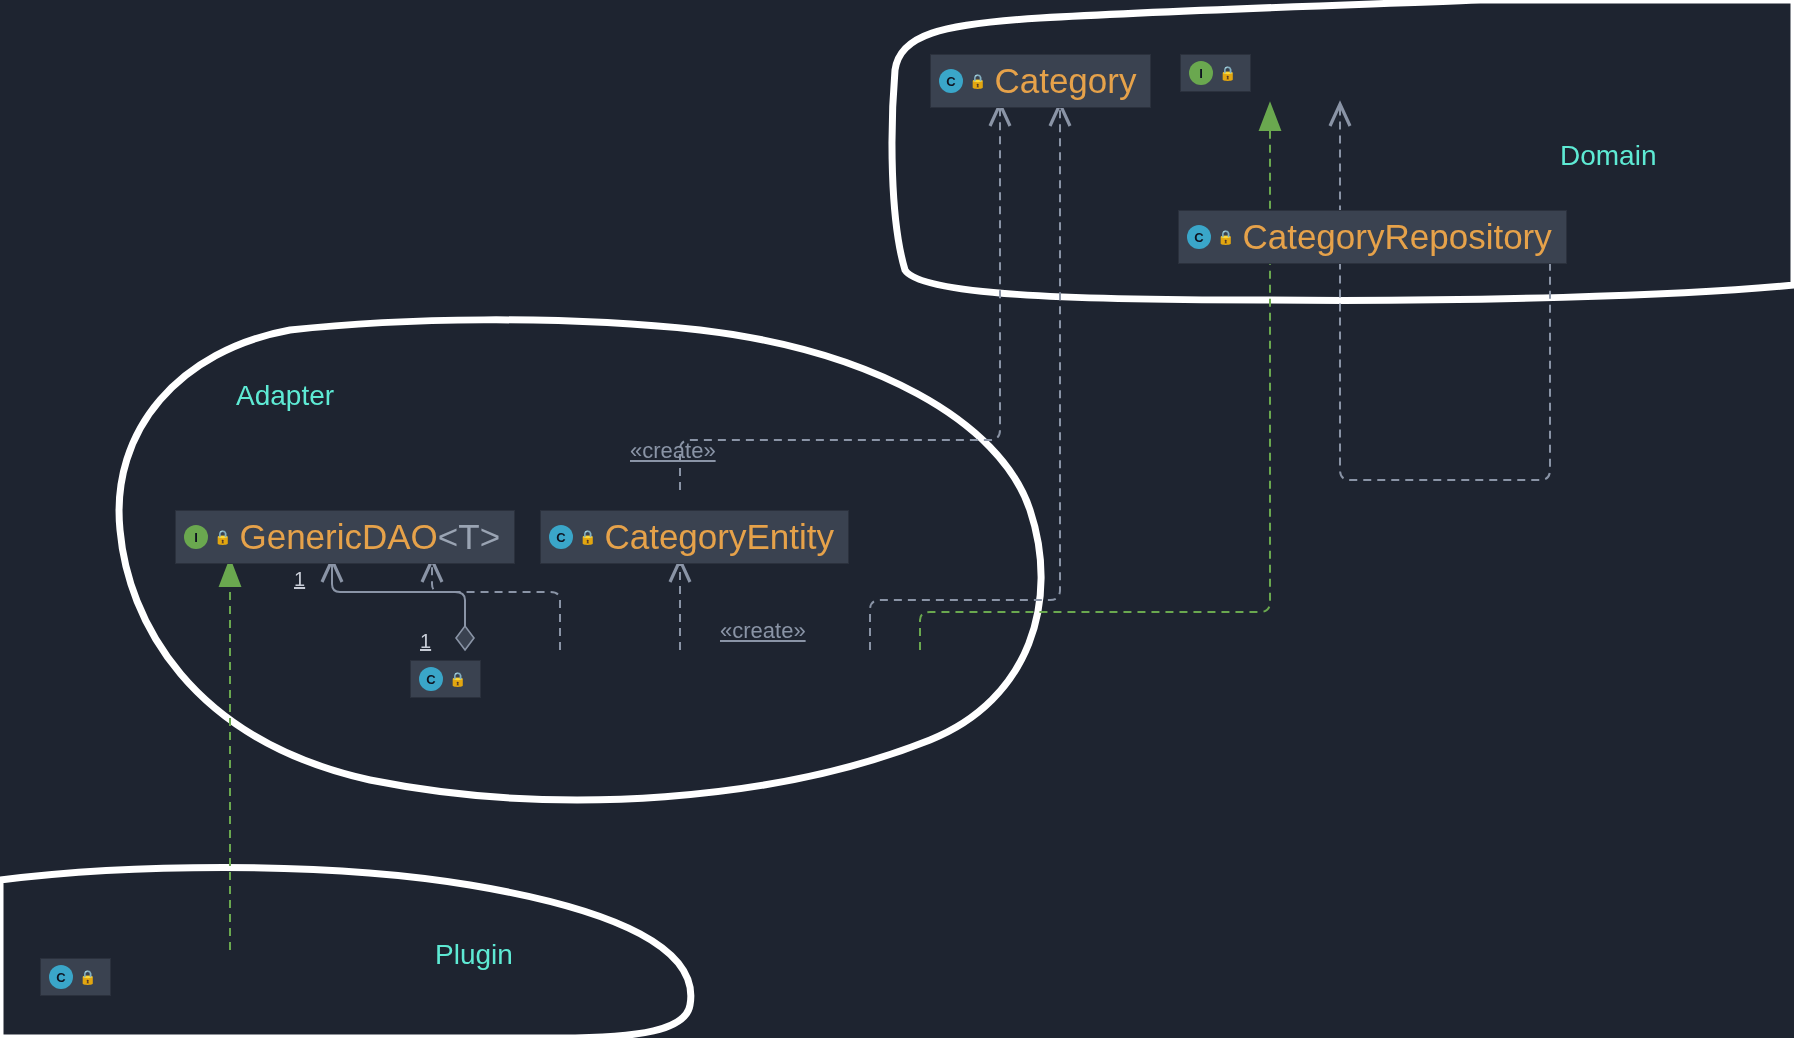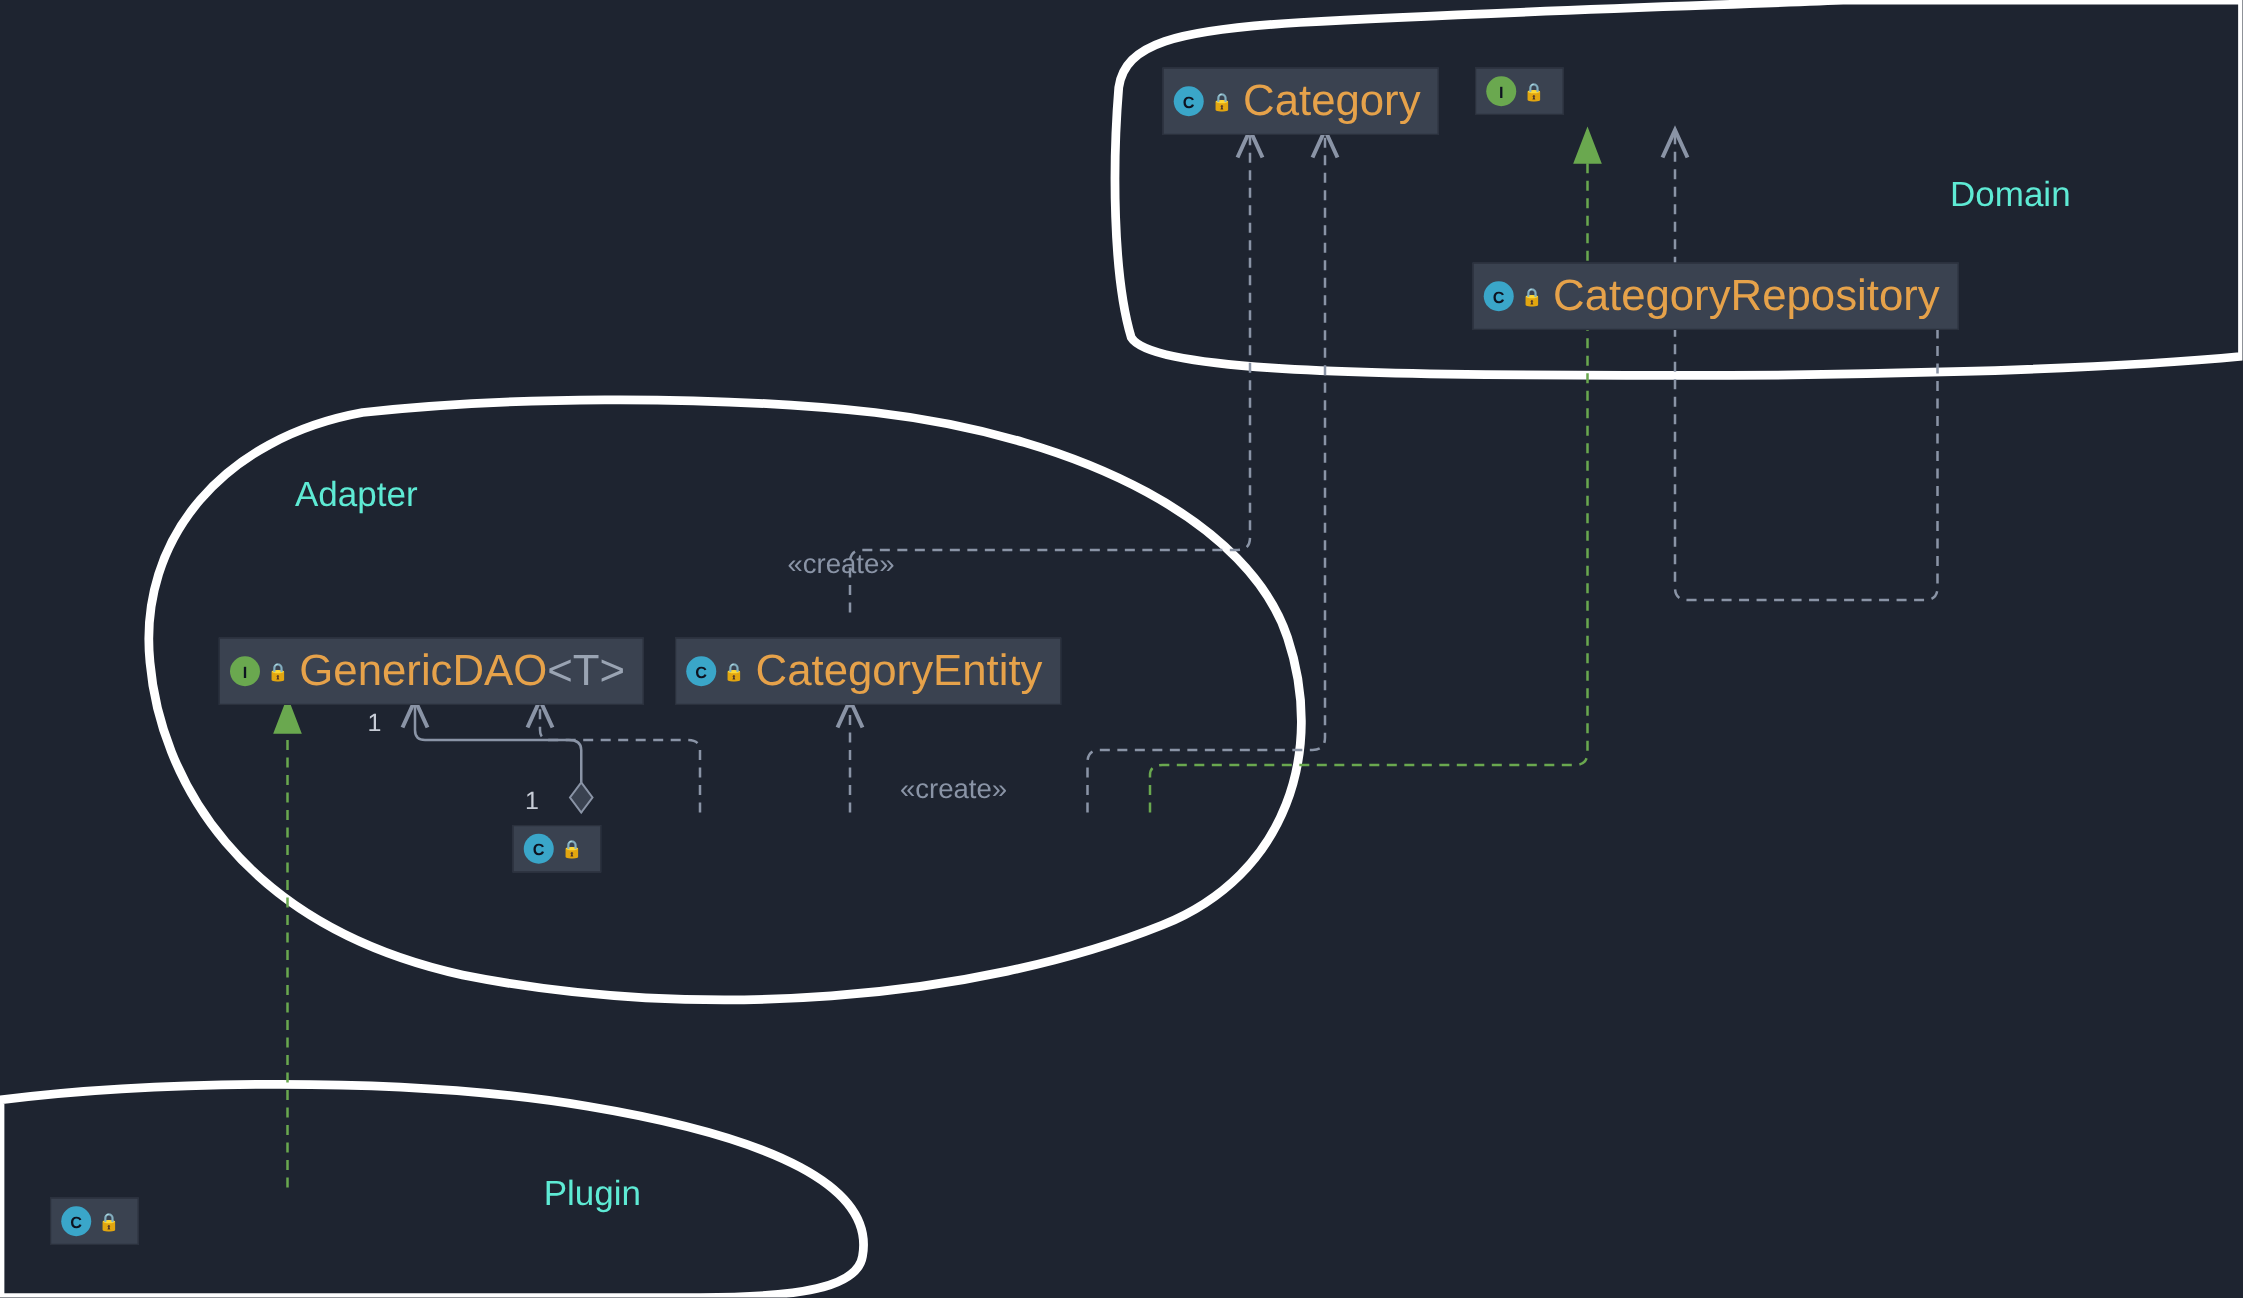--- a/index.html
+++ b/index.html
@@ -22,21 +22,21 @@
     font-size: 13px; font-weight: bold;
     color: #0e1320;
     flex: 0 0 auto;
   }
   .badge.class { background: #3aa6c9; }
   .badge.interface { background: #6aa84f; }
   .node .lock { color: #6aa84f; font-size: 14px; flex: 0 0 auto; margin-left: -2px; }
   .node .label { color: #e6a24a; font-size: 35px; }
   .node .label .generic { color: #9aa4b3; }
   .region-label { position: absolute; color: #5eead4; font-size: 28px; text-align: center; }
-  .edge-label { position: absolute; color: #8a94a6; font-size: 22px; }
+  .edge-label { position: absolute; color: #8a94a6; font-size: 22px; text-decoration: underline; }
   .mult { color: #c7ccd6; font-size: 20px; }
 </style>
 </head>
 <body>
 
 <div id="stage">
 
   <svg class="layer">
 
     <path d="M 1480 0 C 1350 5, 1180 10, 1040 18 C 940 24, 900 35, 895 70 C 890 130, 890 220, 905 270 C 920 295, 1070 300, 1260 300 C 1470 302, 1680 296, 1794 285 L 1794 0 Z" fill="none" stroke="#ffffff" stroke-width="7" stroke-linecap="round" stroke-linejoin="round"></path>

